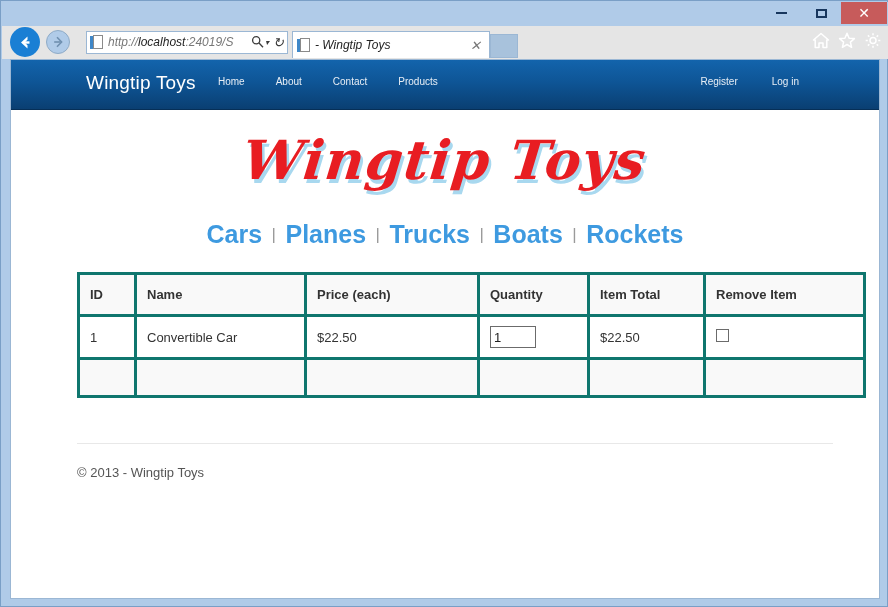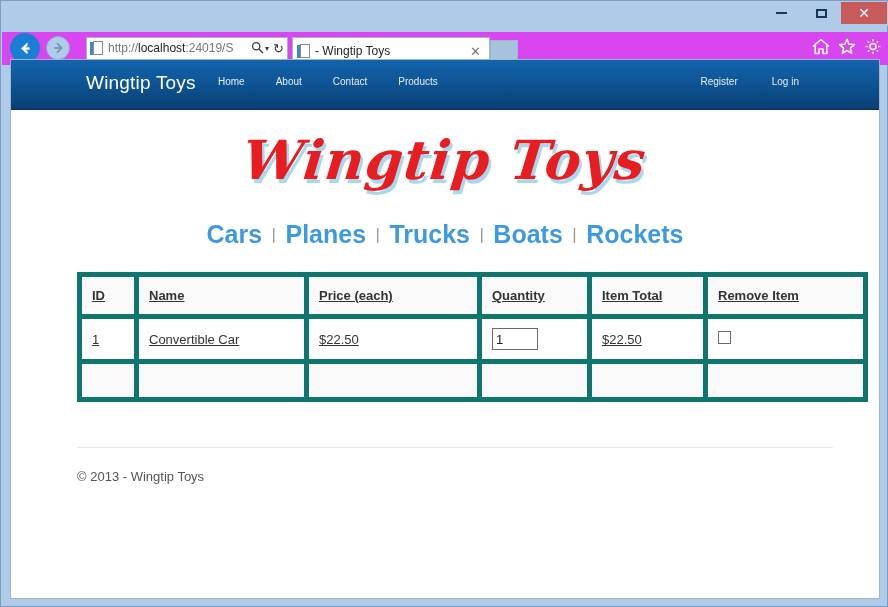--- a/index.html
+++ b/index.html
@@ -60,23 +60,24 @@
   .glyph-max {
     display: block;
     width: 11px; height: 9px;
     border: 2px solid #17365d;
     box-sizing: border-box;
   }
 
   
   #browser-toolbar {
     position: absolute;
-    left: 1px; top: 31px;
+    left: 1px; top: 25px;
     width: 886px; height: 33px;
-    background: #d946ef;
+    background: #e5e5e5;
+    font-style: italic;
   }
   #back-button {
     position: absolute;
     left: 8px; top: 1px;
     width: 30px; height: 30px;
     border-radius: 50%;
     background: #1a7fd4;
     display: flex;
     align-items: center;
     justify-content: center;
@@ -314,26 +315,25 @@
   
   #cart-table {
     margin-top: 23px;
     width: 756px;
     border-collapse: collapse;
     table-layout: fixed;
     font-size: 13px;
     color: #333333;
   }
   #cart-table th, #cart-table td {
-    border: 5px solid #0f766e;
+    border: 3px solid #0f766e;
     padding: 9px 10px;
     text-align: left;
     vertical-align: middle;
     box-sizing: border-box;
-    text-decoration: underline;
   }
   #cart-table thead th {
     background: #f9f9f9;
     font-weight: bold;
     height: 42px;
   }
   #cart-table tbody td {
     height: 40px;
     background: #ffffff;
   }

